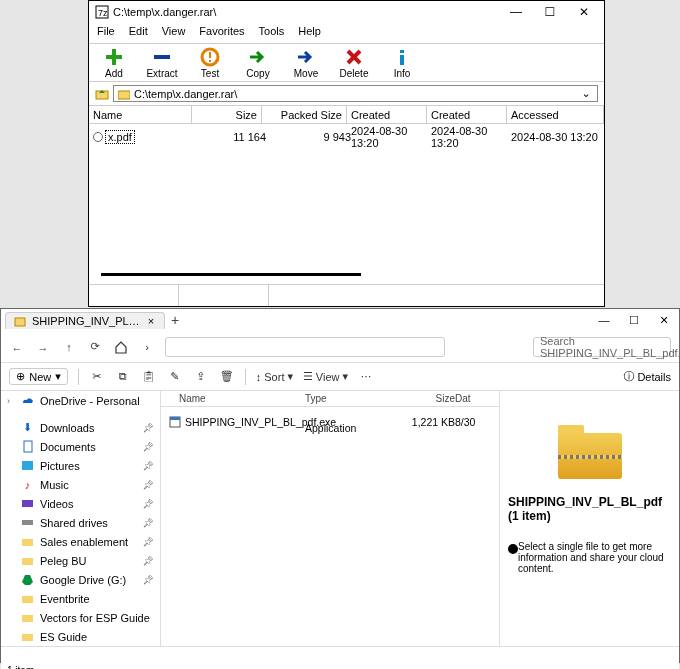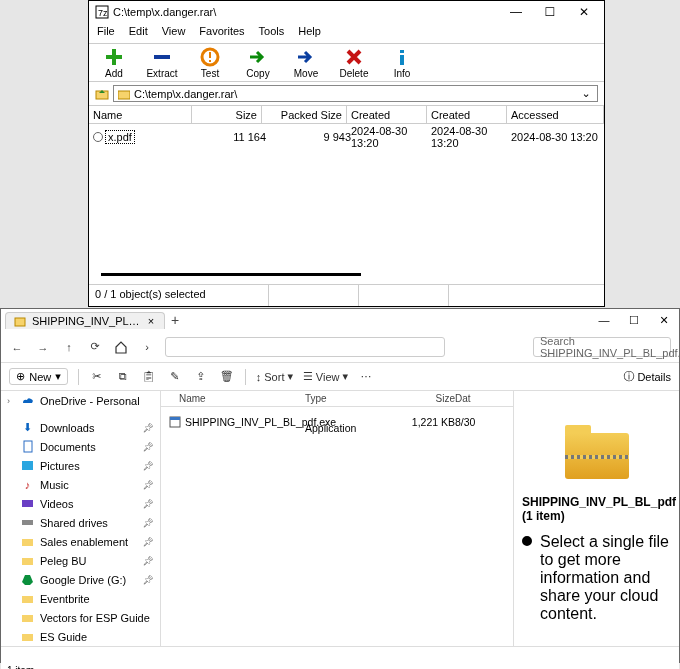--- a/index.html
+++ b/index.html
@@ -77,27 +77,27 @@
   .fp-headers { display:flex; border-bottom:1px solid #ddd; padding:2px 4px; font-size:10px; color:#444; }
   .fp-h-name { width:140px; padding-left:14px; }
   .fp-h-type { width:90px; }
   .fp-h-size { width:60px; text-align:right; }
   .fp-h-date { width:35px; }
   .fp-row { display:flex; padding:2px 4px; font-size:10.5px; align-items:center; }
   .fp-c-name { width:140px; display:flex; align-items:center; gap:4px; padding-left:4px; }
   .fp-c-type { width:90px;margin-top:13px; }
   .fp-c-size { width:60px; text-align:right; }
   .fp-c-date { width:35px; }
-  .ex-preview { width:166px; border-left:1px solid #ddd; padding:8px; display:flex; flex-direction:column; align-items:center; }
+  .ex-preview { width:180px; border-left:1px solid #ddd; padding:8px; display:flex; flex-direction:column; align-items:center; }
   .ex-preview .zip-big { width:80px; height:60px; margin:24px 0 12px 0; position:relative; }
   .zip-body { position:absolute; left:8px; top:10px; width:64px; height:46px; background:linear-gradient(#f4cd56,#e0a020); border-radius:3px; }
   .zip-tab2 { position:absolute; left:8px; top:2px; width:26px; height:10px; background:#f4cd56; border-radius:2px 2px 0 0; }
   .zip-zipper { position:absolute; left:8px; top:32px; width:64px; height:4px; background:repeating-linear-gradient(90deg,#777 0 3px,#f4cd56 3px 6px); }
   .ex-preview .pv-title { font-size:12px; font-weight:600; text-align:left; width:100%; margin-bottom:10px; }
-  .ex-preview .pv-msg { display:flex; gap:8px; font-size:16px; }
+  .ex-preview .pv-msg { display:flex; font-size:10px;margin-top:8px; }
   .pv-dot { width:10px; height:10px; border:2px solid #000; border-radius:50%; background:#000; margin-top:3px; flex-shrink:0; }
   .ex-status { height:16px; border-top:1px solid #ddd; font-size:10px; padding:18px 6px; background:#fff; }
 
   svg { display:block; }
 </style>
 </head>
 <body>
 
 <div class="sevenzip">
   <div class="sz-titlebar">
@@ -217,21 +217,20 @@
       </div>
       <div class="sz-cell-size">11 164</div>
       <div class="sz-cell-psize">9 943</div>
       <div class="sz-cell-mod">2024-08-30 13:20</div>
       <div class="sz-cell-cre">2024-08-30 13:20</div>
       <div class="sz-cell-acc">2024-08-30 13:20</div>
     </div>
   </div>
   <div class="sz-scrollhint"></div>
   <div class="sz-status">
-    <div class="sz-status-cell sz-sc1">0 / 1 object(s) selected</div>
     <div class="sz-status-cell sz-sc2"></div>
     <div class="sz-status-cell sz-sc3"></div>
   </div>
 </div>
 
 <div class="explorer">
   <div class="ex-titlebar">
     <div class="ex-tab">
       <span>
           <svg width="12" height="12">

